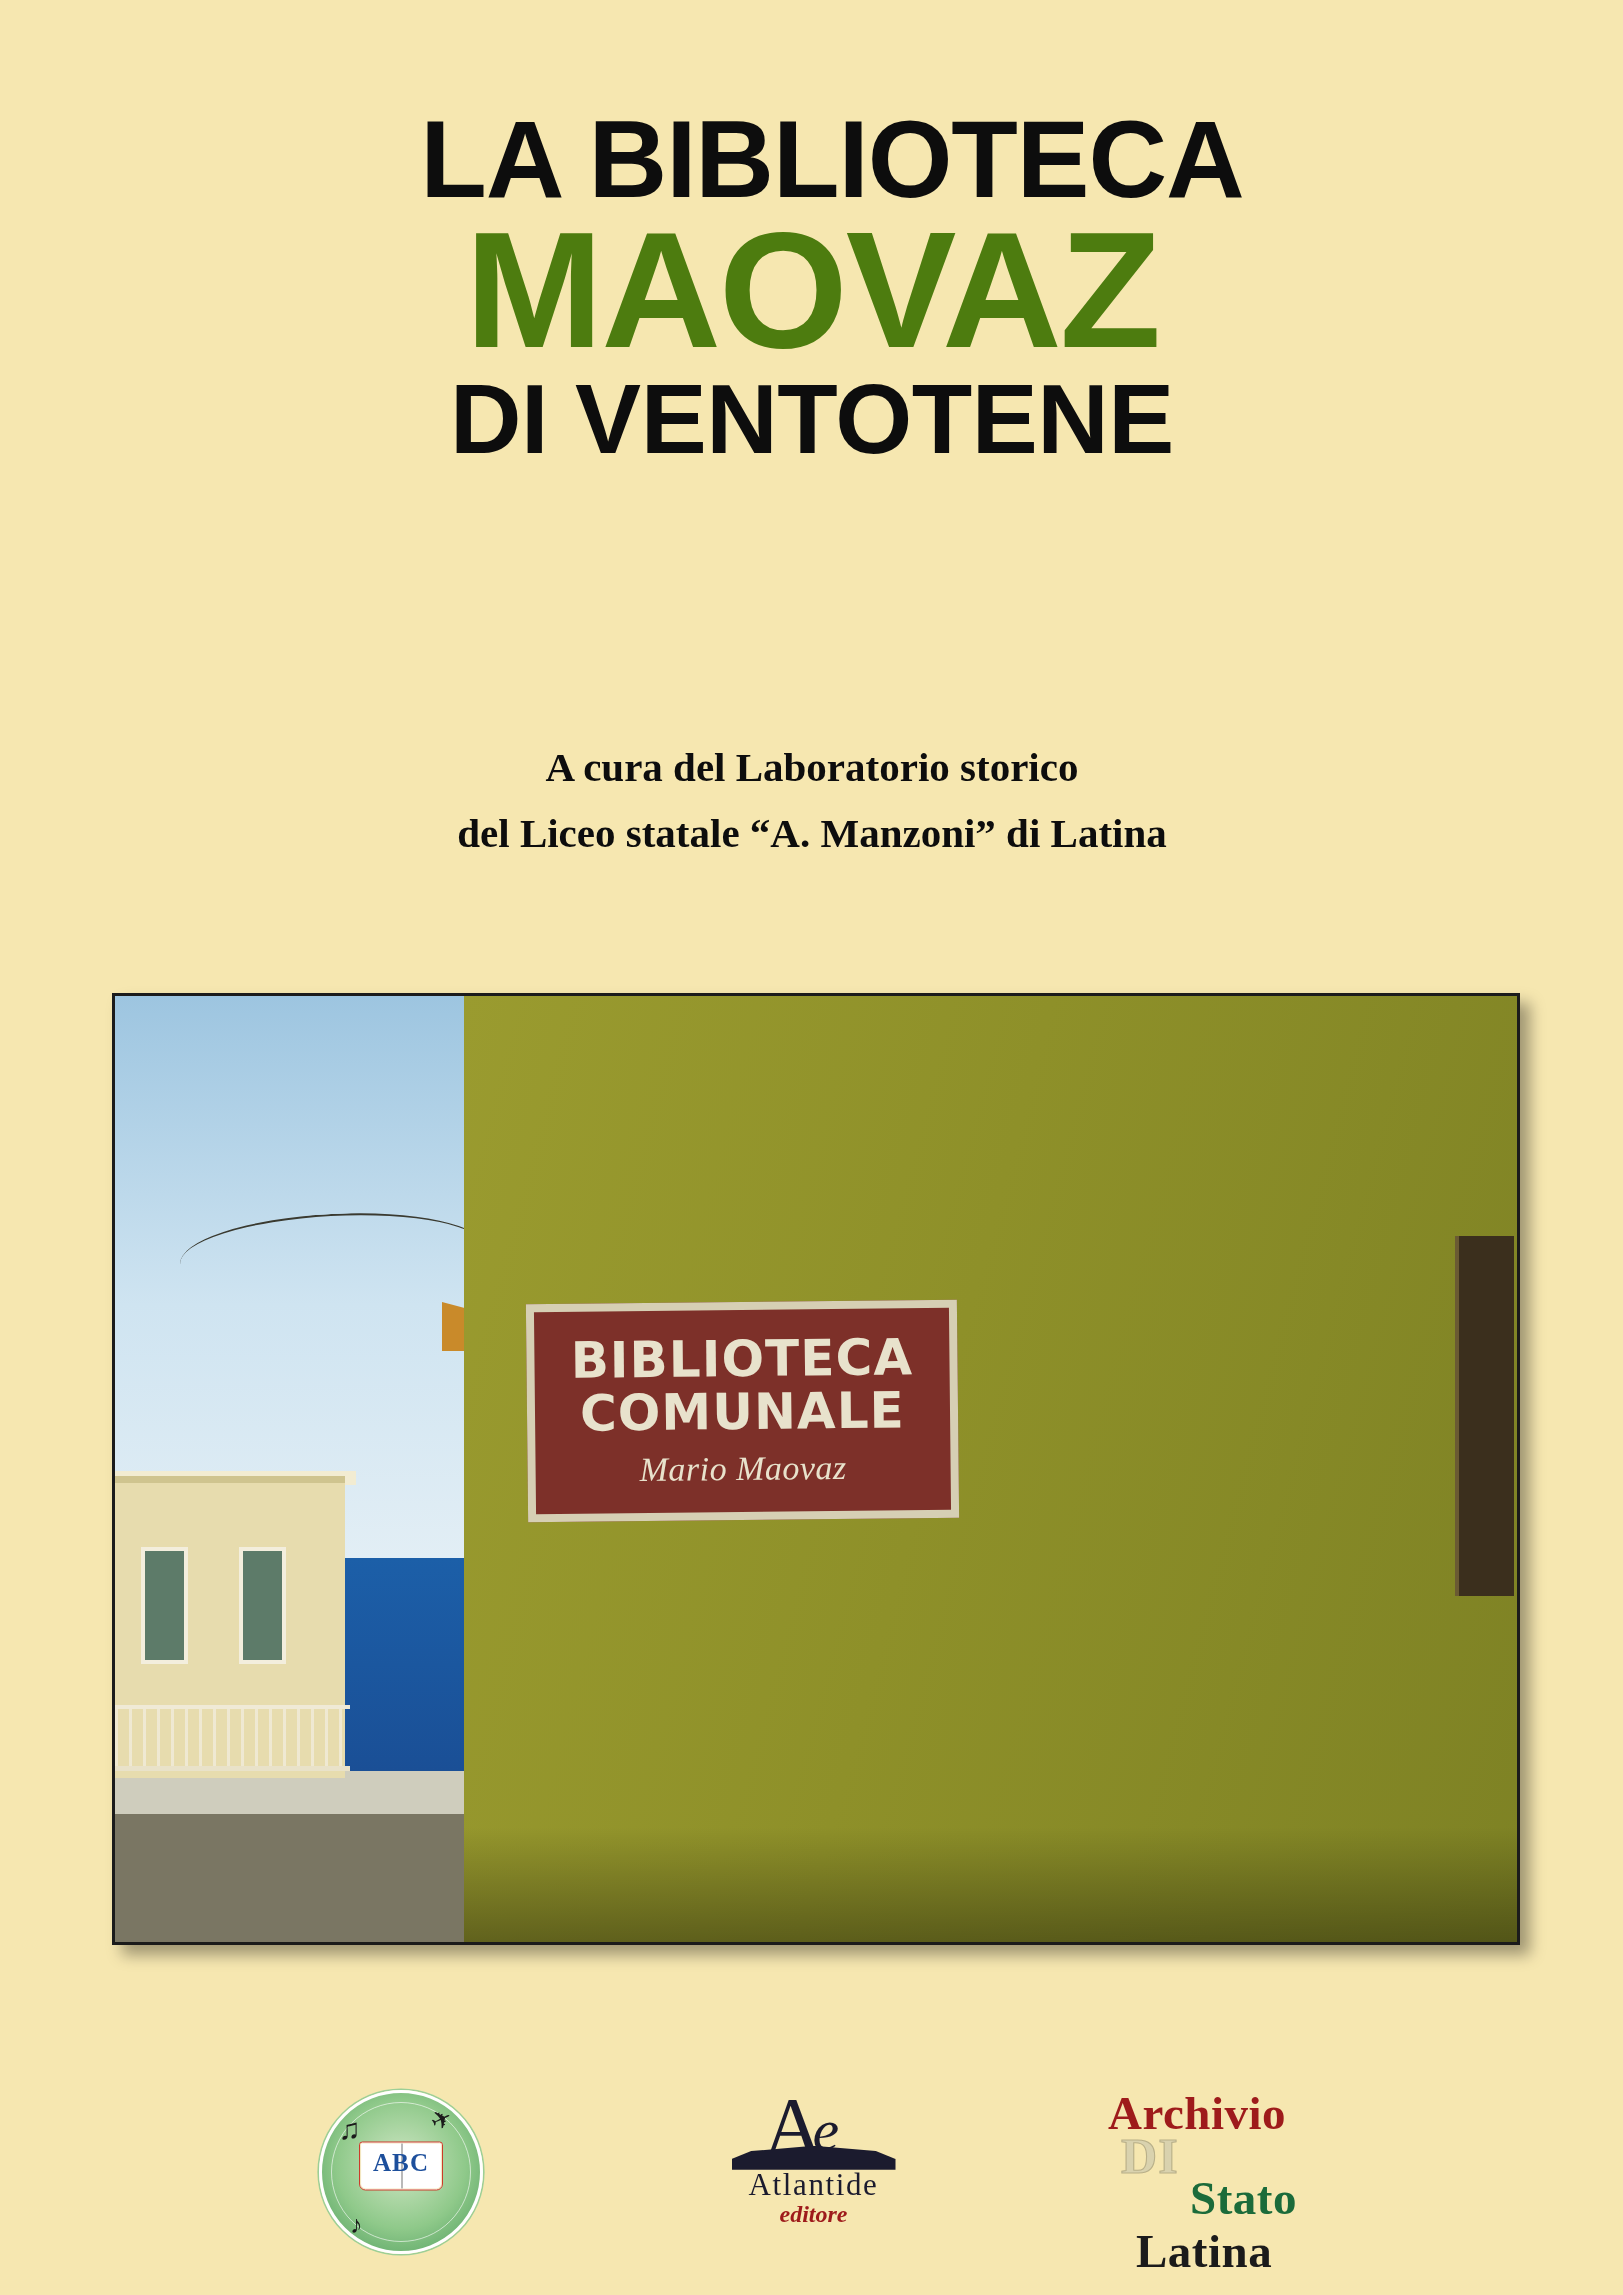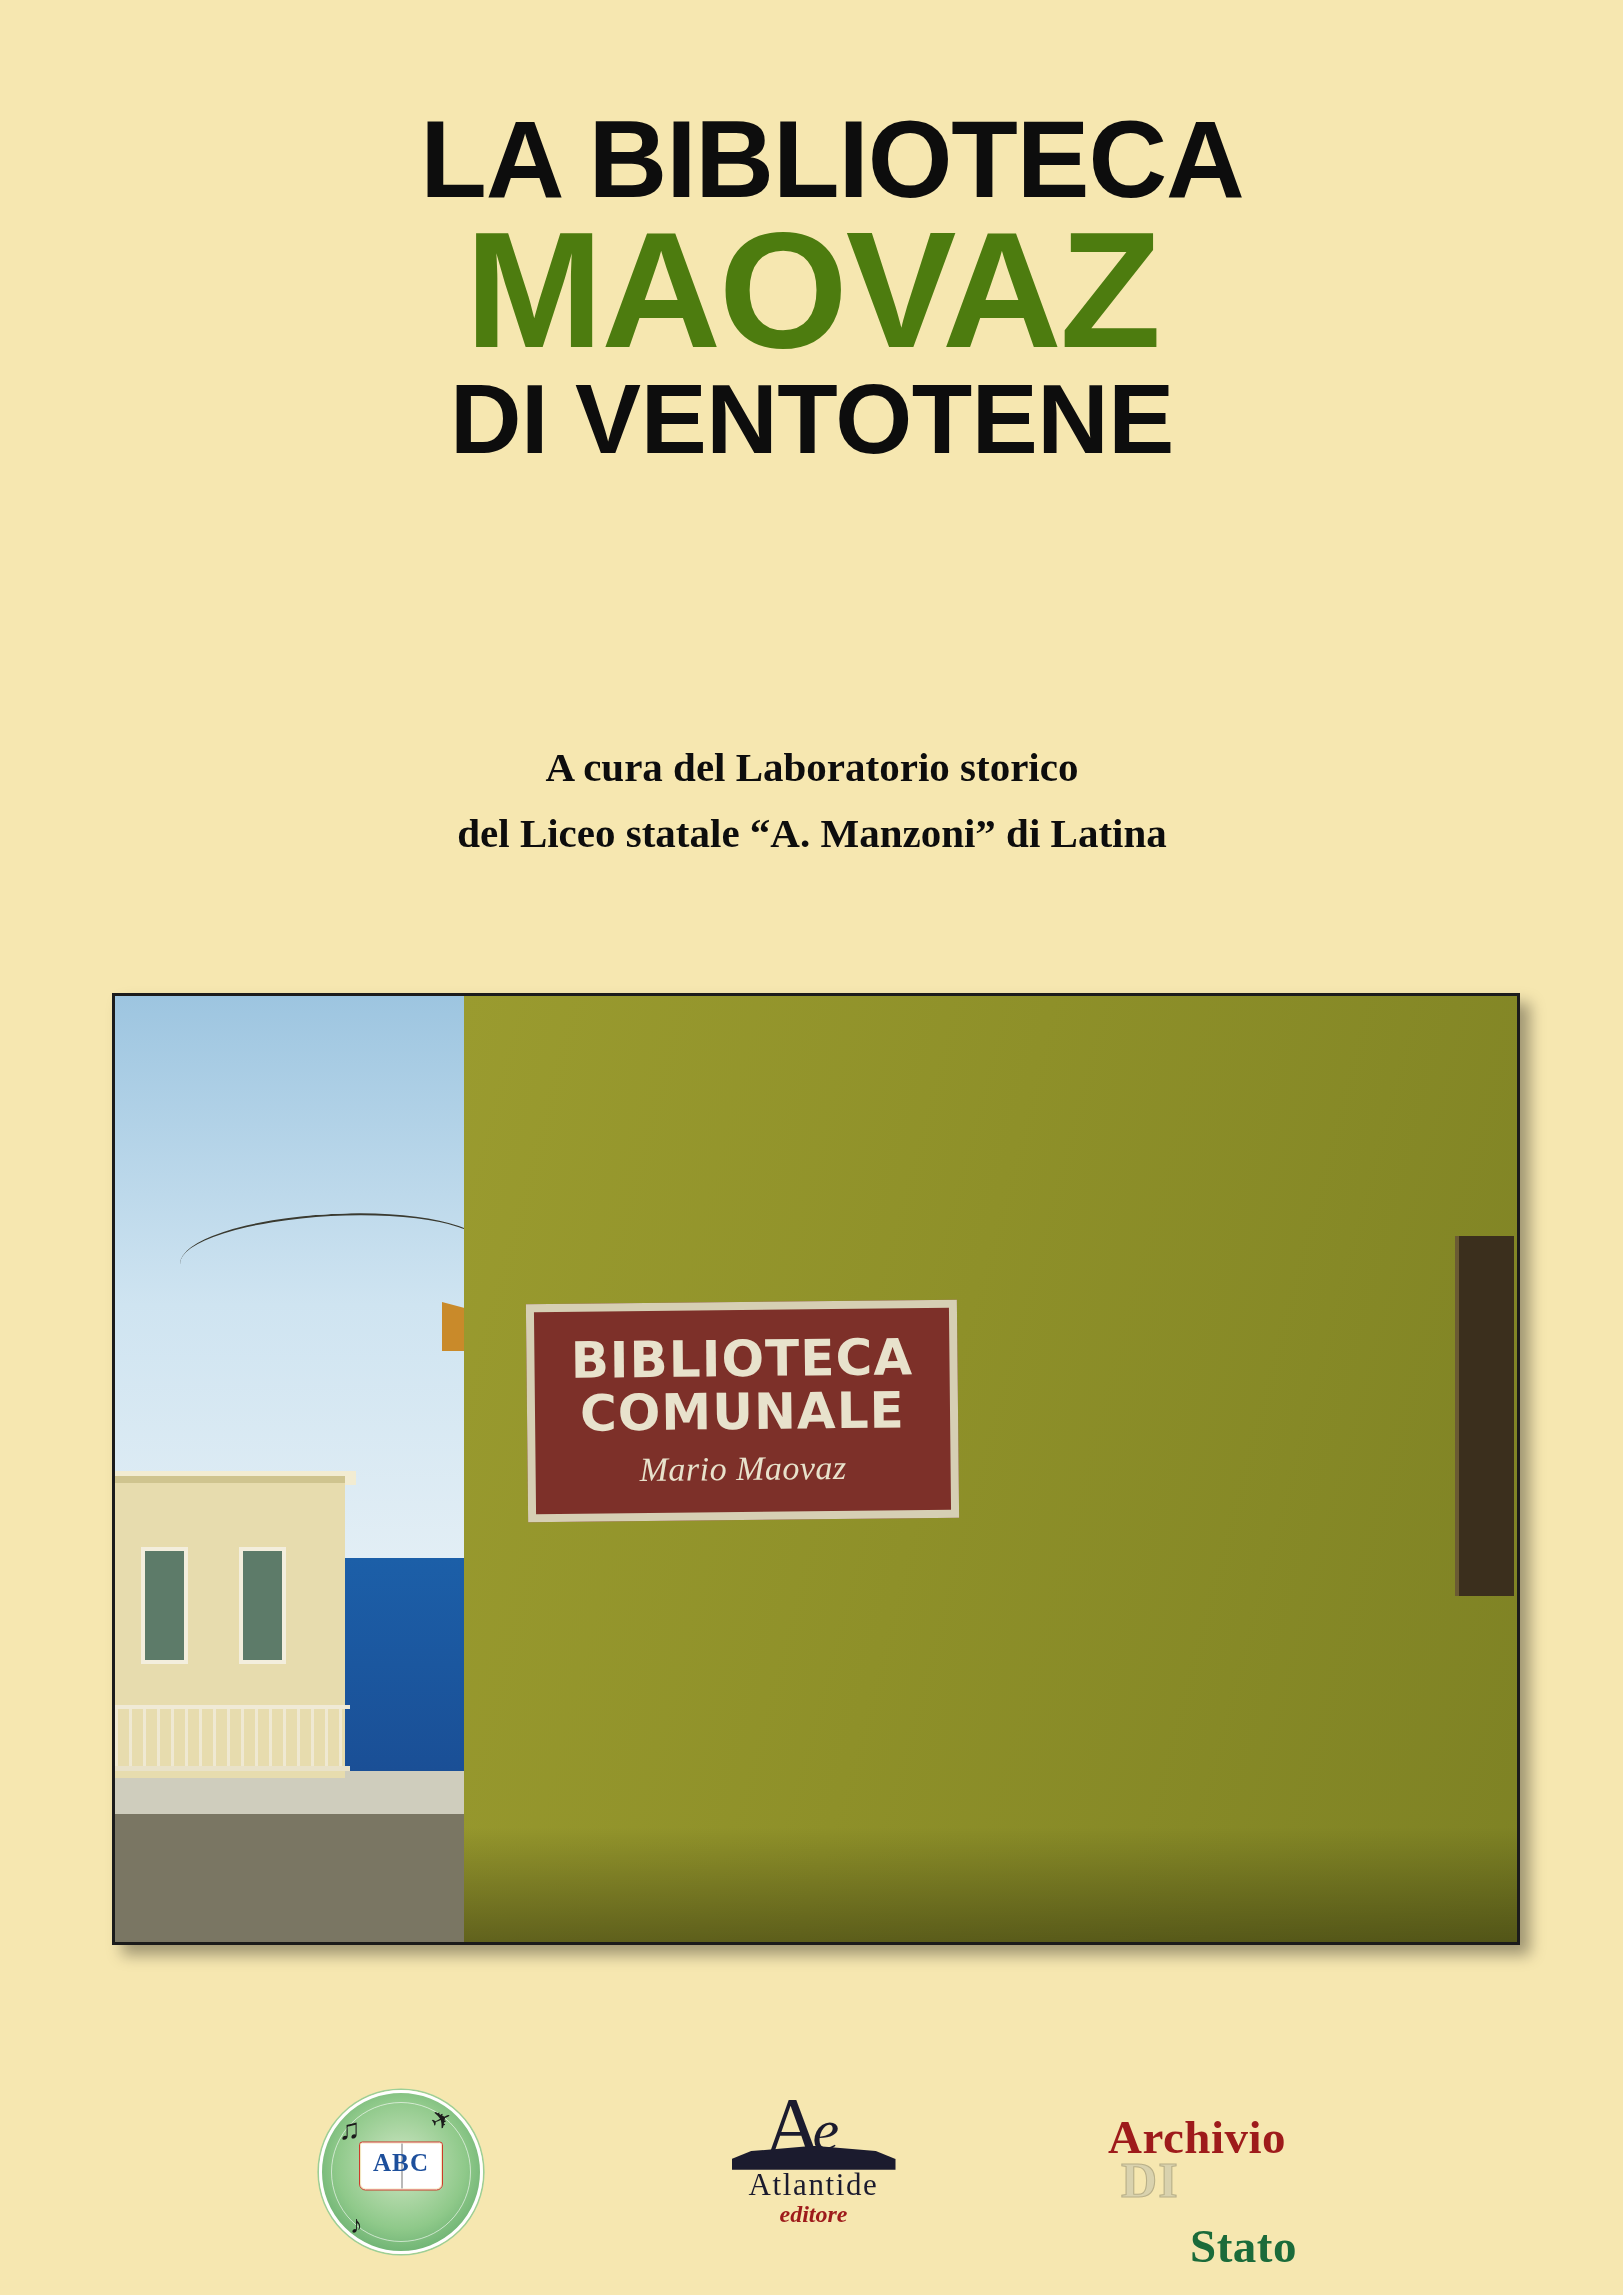--- a/index.html
+++ b/index.html
@@ -337,21 +337,21 @@
     font-family: "Liberation Serif", serif;
     font-style: italic;
     font-weight: bold;
     font-size: 24px;
     color: #9e1b1b;
     line-height: 1.1;
   }
 
   
   .logo-archivio { left: 1108px; top: 11px; width: 338px; height: 164px; text-align: left; }
-  .arch-row { position: relative; line-height: 1; margin-top: 24px; }
+  .arch-row { position: relative; line-height: 1; }
   .arch-word {
     font-family: "Liberation Serif", serif;
     font-weight: bold;
   }
   .arch-archivio {
     font-size: 47px;
     color: #9e1b1b;
     letter-spacing: 0.5px;
   }
   .arch-di {

